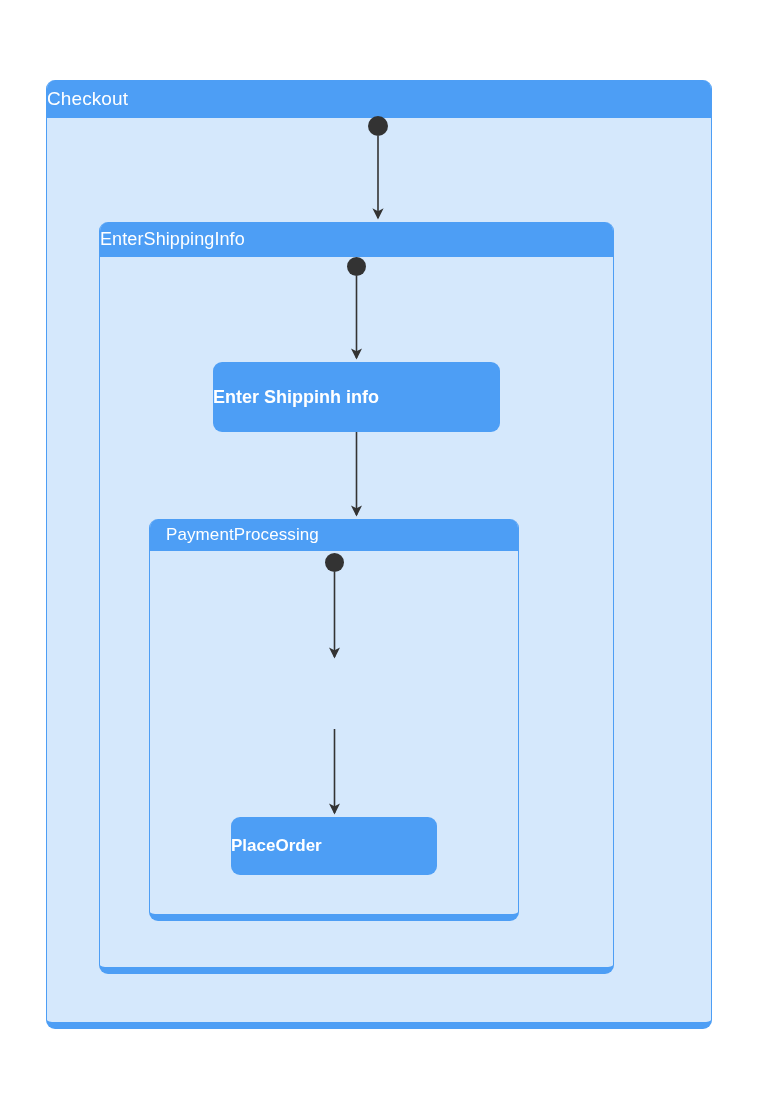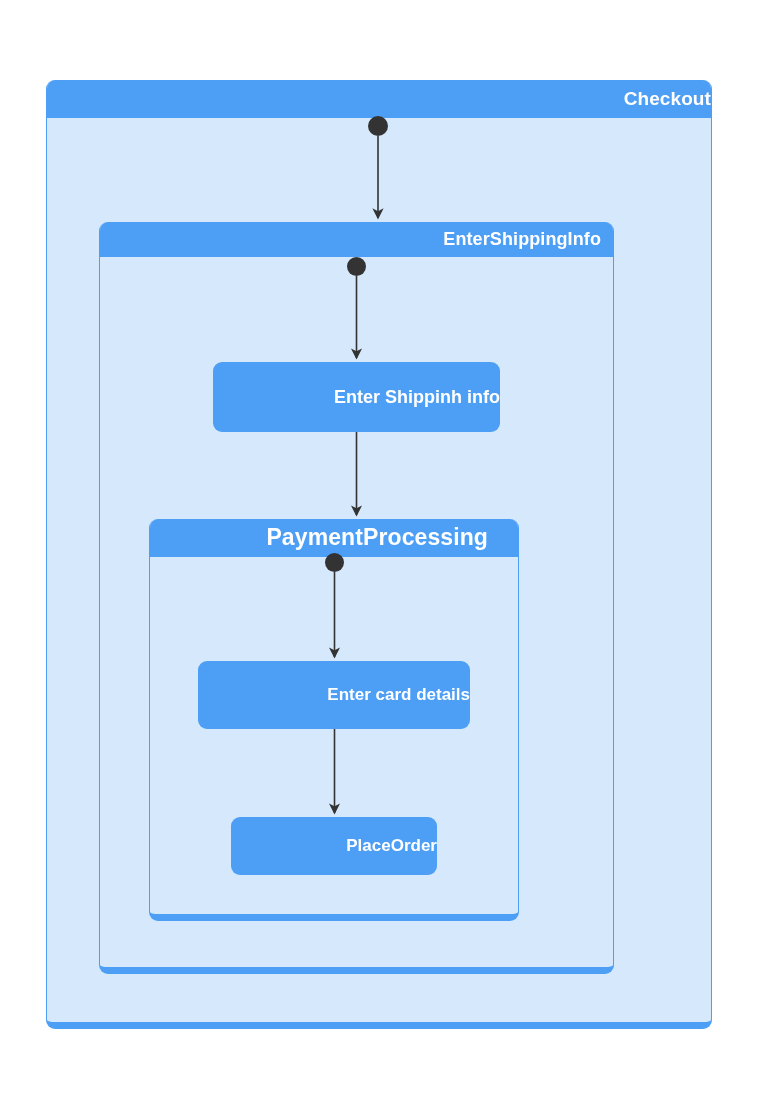--- a/index.html
+++ b/index.html
@@ -34,22 +34,22 @@
     border-left: 1.5px solid #4d9ef5;
     border-right: 1.5px solid #4d9ef5;
     border-top: 0;
     border-bottom: 7px solid #4d9ef5;
     overflow: hidden;
   }
   .composite > .composite-title {
     display: block;
     background: #4d9ef5;
     color: #ffffff;
-    text-align: right;
-    font-weight: bold;
+    text-align: left;
+    font-weight: normal;
     letter-spacing: .1px;
     white-space: nowrap;
     line-height: 1;
     box-sizing: border-box;
   }
 
   #state-checkout {
     left: 46px;
     top: 80px;
     width: 666px;
@@ -71,36 +71,36 @@
     padding: 8px 12px 9px 0;
   }
 
   #state-paymentprocessing {
     left: 149px;
     top: 519px;
     width: 370px;
     height: 402px;
   }
   #state-paymentprocessing > .composite-title {
-    font-size: 23px;
-    padding: 7px 0 8px 0;
+    font-size: 17px;
+    padding: 7px 0 8px 16px;
     
     padding-right: 30px;
   }
 
   
   .state-node {
     position: absolute;
     box-sizing: border-box;
     background: #4d9ef5;
     color: #ffffff;
     border-radius: 9px;
     display: flex;
     align-items: center;
-    justify-content: flex-end;
+    justify-content: flex-start;
     font-weight: bold;
     white-space: nowrap;
     text-align: center;
   }
   #node-enter-shipping {
     left: 213px;
     top: 362px;
     width: 287px;
     height: 70px;
     font-size: 18px;
@@ -191,21 +191,18 @@
 
     <line x1="334.5" y1="572" x2="334.5" y2="657" stroke="#333333" stroke-width="1.6" marker-end="url(#arrowhead)"></line>
 
     <line x1="334.5" y1="729" x2="334.5" y2="813" stroke="#333333" stroke-width="1.6" marker-end="url(#arrowhead)"></line>
   </svg>
 
   <div class="state-node" id="node-enter-shipping">
     <span>Enter Shippinh info</span>
   </div>
 
-  <div class="state-node" id="node-enter-card">
-    <span>Enter card details</span>
-  </div>
 
   <div class="state-node" id="node-place-order">
     <span>PlaceOrder</span>
   </div>
 
 </div>
 
 </body></html>

